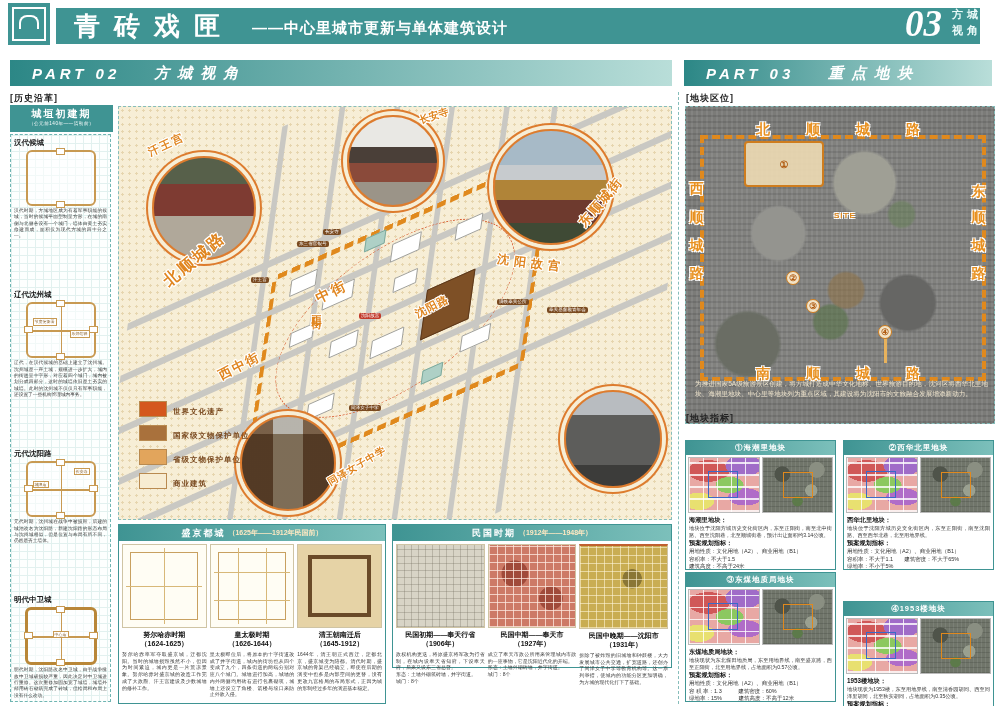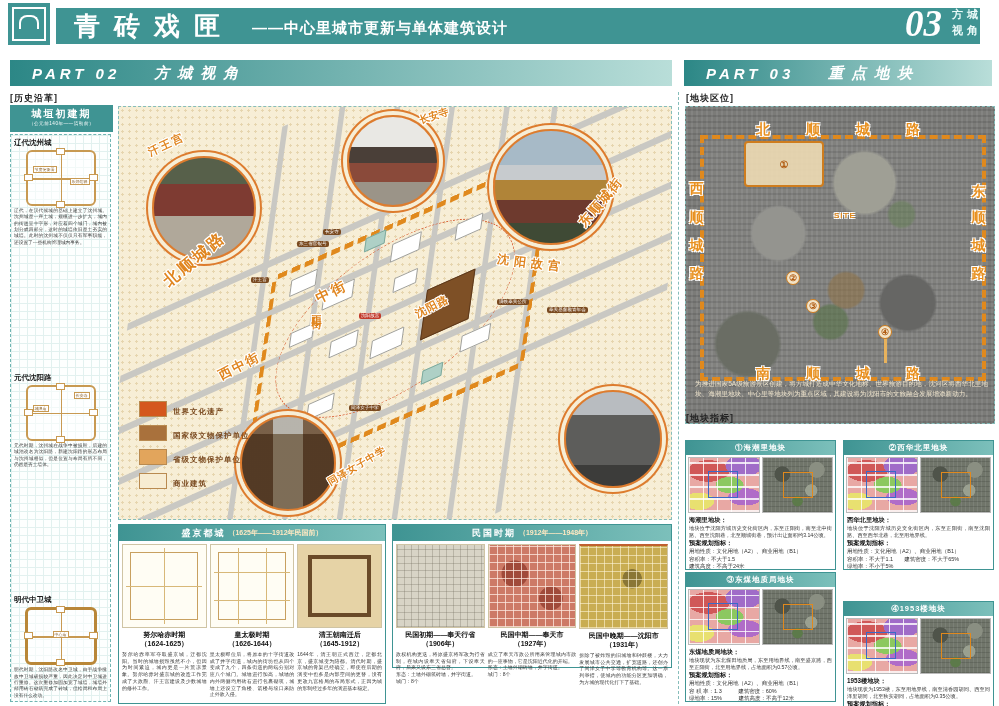--- a/index.html
+++ b/index.html
@@ -201,20 +201,28 @@
 
   <div class="vdiv"></div>
 
   <div class="seclab" style="left:10px;top:92px;">[历史沿革]</div>
   <div class="hist-head">
     <div class="t1">城垣初建期</div>
     <div class="t2">（公元前140年——清朝前）</div>
   </div>
   <div class="hist-box">
 
+    <div class="era">
+      <div class="era-title">汉代候城</div>
+      <div class="dgm">
+        <div class="gate gn"></div>
+        <div class="gate gs"></div>
+      </div>
+      <div class="era-text">汉代时期，方城地区成为有着军事职能的候城，当时的候城平面型制呈方形，在城的南侧与北侧各设有一个城门，墙体由黄土夯实修建而成，面积仅为现代方城的四十分之一。</div>
+    </div>
 
     <div class="era">
       <div class="era-title">辽代沈州城</div>
       <div class="dgm">
         <div class="h"></div>
         <div class="v"></div>
         <div class="gate gn"></div>
         <div class="gate gs"></div>
         <div class="gate ge"></div>
         <div class="gate gw"></div>

